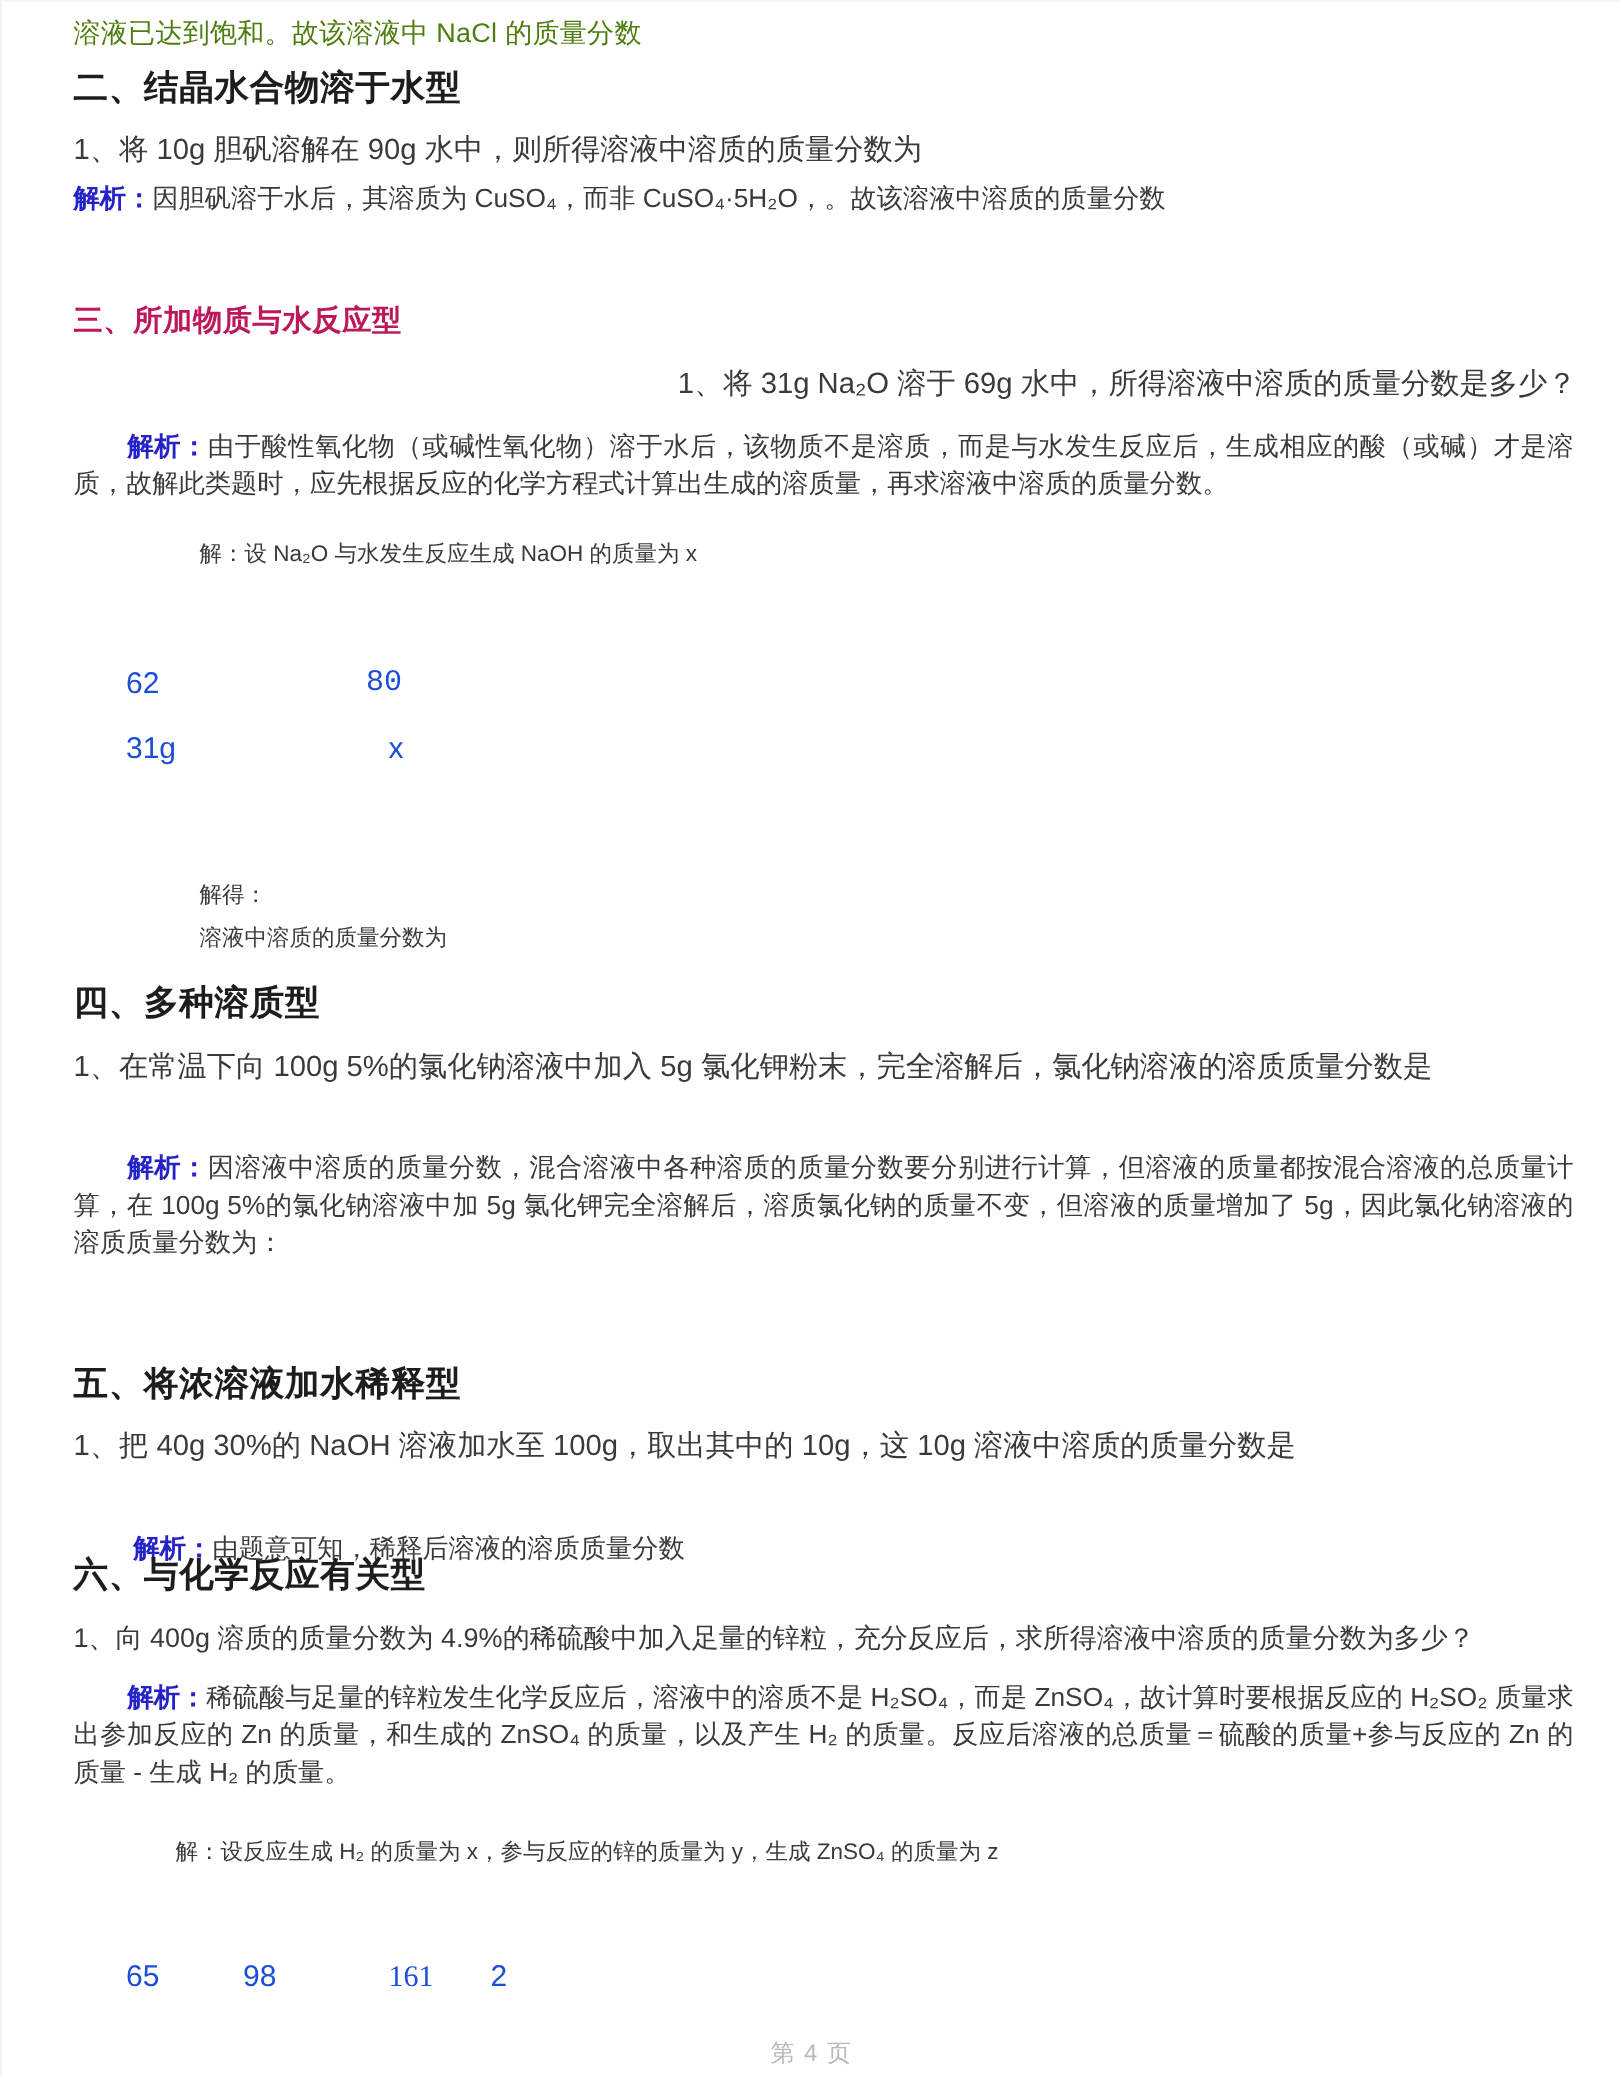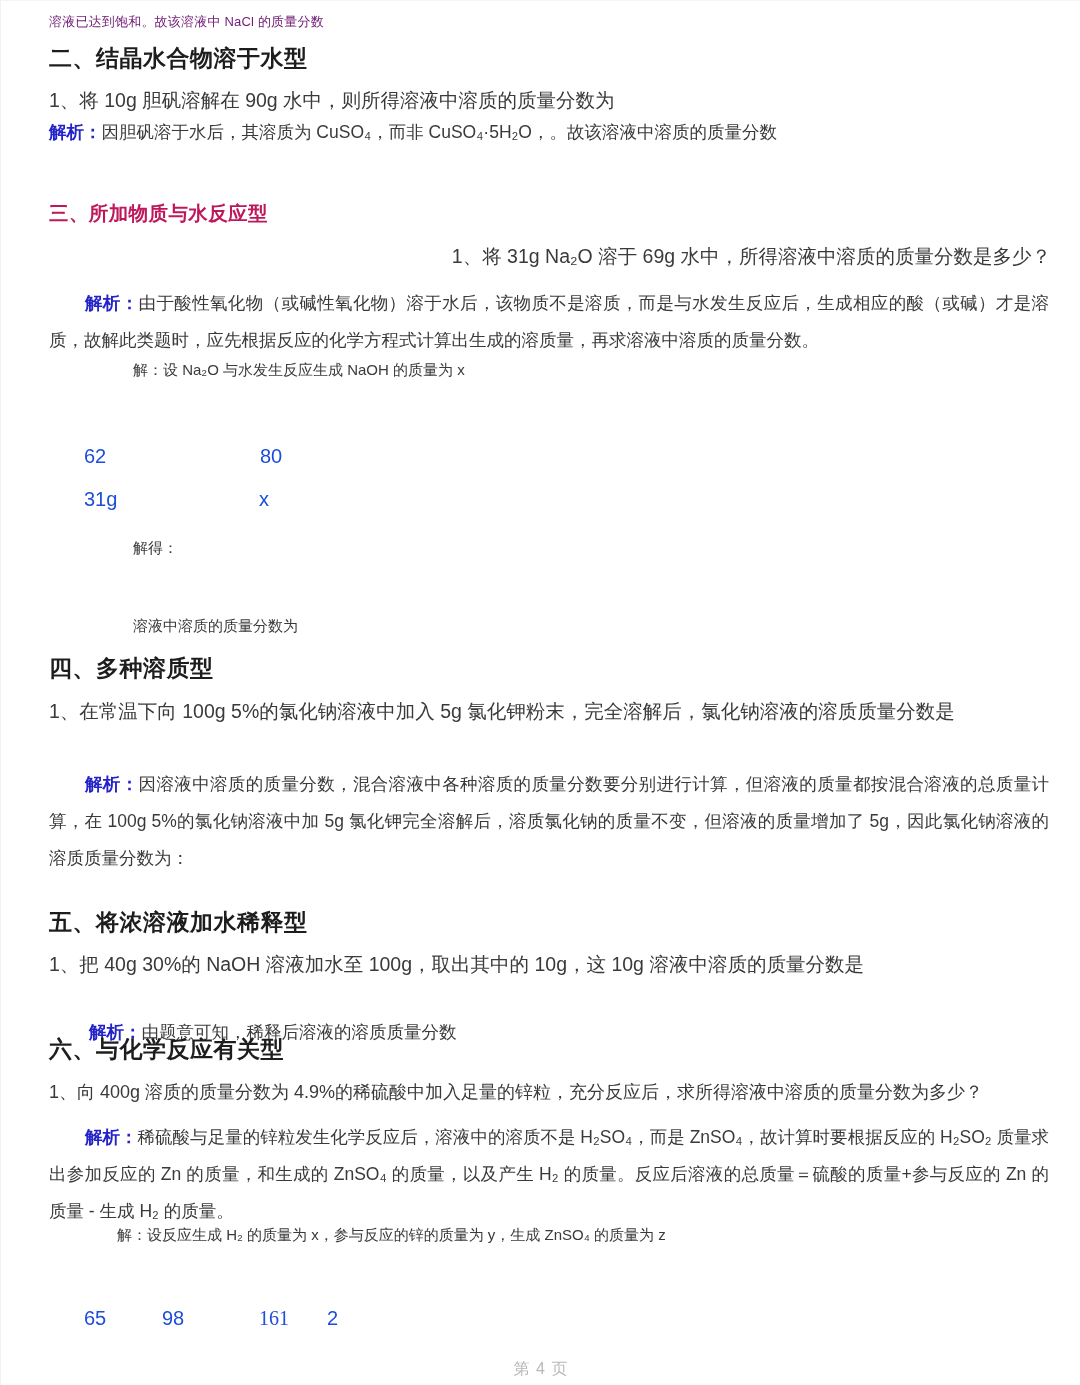--- a/index.html
+++ b/index.html
@@ -30,23 +30,23 @@
 
   .content {
     position: absolute;
     left: 48px;
     top: 0;
     width: 1002px;
   }
 
   
   .line {
-    font-size: 13px;
+    font-size: 18px;
     line-height: 30px;
-    color: #701a75;
+    color: #4d7c0f;
     letter-spacing: .2px;
   }
 
   .h2 {
     font-size: 23px;
     font-weight: 700;
     color: #1d1d1d;
     letter-spacing: .5px;
   }
   .h3 {
@@ -62,21 +62,21 @@
     color: #3a3a3a;
   }
   .q-sm {
     font-size: 18px;
     line-height: 29px;
     color: #3a3a3a;
   }
 
   .ana {
     font-size: 17.5px;
-    line-height: 37px;
+    line-height: 25px;
     color: #3a3a3a;
     text-align: justify;
   }
   .ana.indent { text-indent: 36px; }
   .ana-inline {
     font-size: 17.5px;
     line-height: 29px;
     color: #3a3a3a;
   }
   .tag {
@@ -136,29 +136,29 @@
     <div class="abs q" style="top:240px;width:1002px;text-align:right;">1、将 31g Na₂O 溶于 69g 水中，所得溶液中溶质的质量分数是多少？</div>
 
     <div class="abs ana indent" style="top:284px;width:1000px;">
       <span class="tag">解析：</span><span>由于酸性氧化物（或碱性氧化物）溶于水后，该物质不是溶质，而是与水发生反应后，生成相应的酸（或碱）才是溶质，故解此类题时，应先根据反应的化学方程式计算出生成的溶质量，再求溶液中溶质的质量分数。</span>
     </div>
 
     <div class="abs sol" style="top:354px;left:36px;">解：设 Na₂O 与水发生反应生成 NaOH 的质量为 x</div>
 
     <div class="abs numrow" style="top:440px;left:0;width:500px;">
       <span style="left:35px;">62</span>
-      <span style="left:211px;">80</span>
+      <span style="left:195px;font-family:Liberation Mono, monospace;">80</span>
     </div>
 
     <div class="abs numrow" style="top:483px;left:0;width:500px;">
       <span style="left:35px;">31g</span>
       <span style="left:210px;">x</span>
     </div>
 
-    <div class="abs sol" style="top:532px;left:36px;">解得：</div>
+    <div class="abs sol" style="top:581px;left:36px;">解得：</div>
 
     <div class="abs sol" style="top:610px;left:36px;">溶液中溶质的质量分数为</div>
 
     <div class="abs h2" style="top:652px;">四、多种溶质型</div>
 
     <div class="abs q" style="top:695px;width:1002px;">1、在常温下向 100g 5%的氯化钠溶液中加入 5g 氯化钾粉末，完全溶解后，氯化钠溶液的溶质质量分数是</div>
 
     <div class="abs ana indent" style="top:765px;width:1000px;">
       <span class="tag">解析：</span><span>因溶液中溶质的质量分数，混合溶液中各种溶质的质量分数要分别进行计算，但溶液的质量都按混合溶液的总质量计算，在 100g 5%的氯化钠溶液中加 5g 氯化钾完全溶解后，溶质氯化钠的质量不变，但溶液的质量增加了 5g，因此氯化钠溶液的溶质质量分数为：</span>
     </div>

